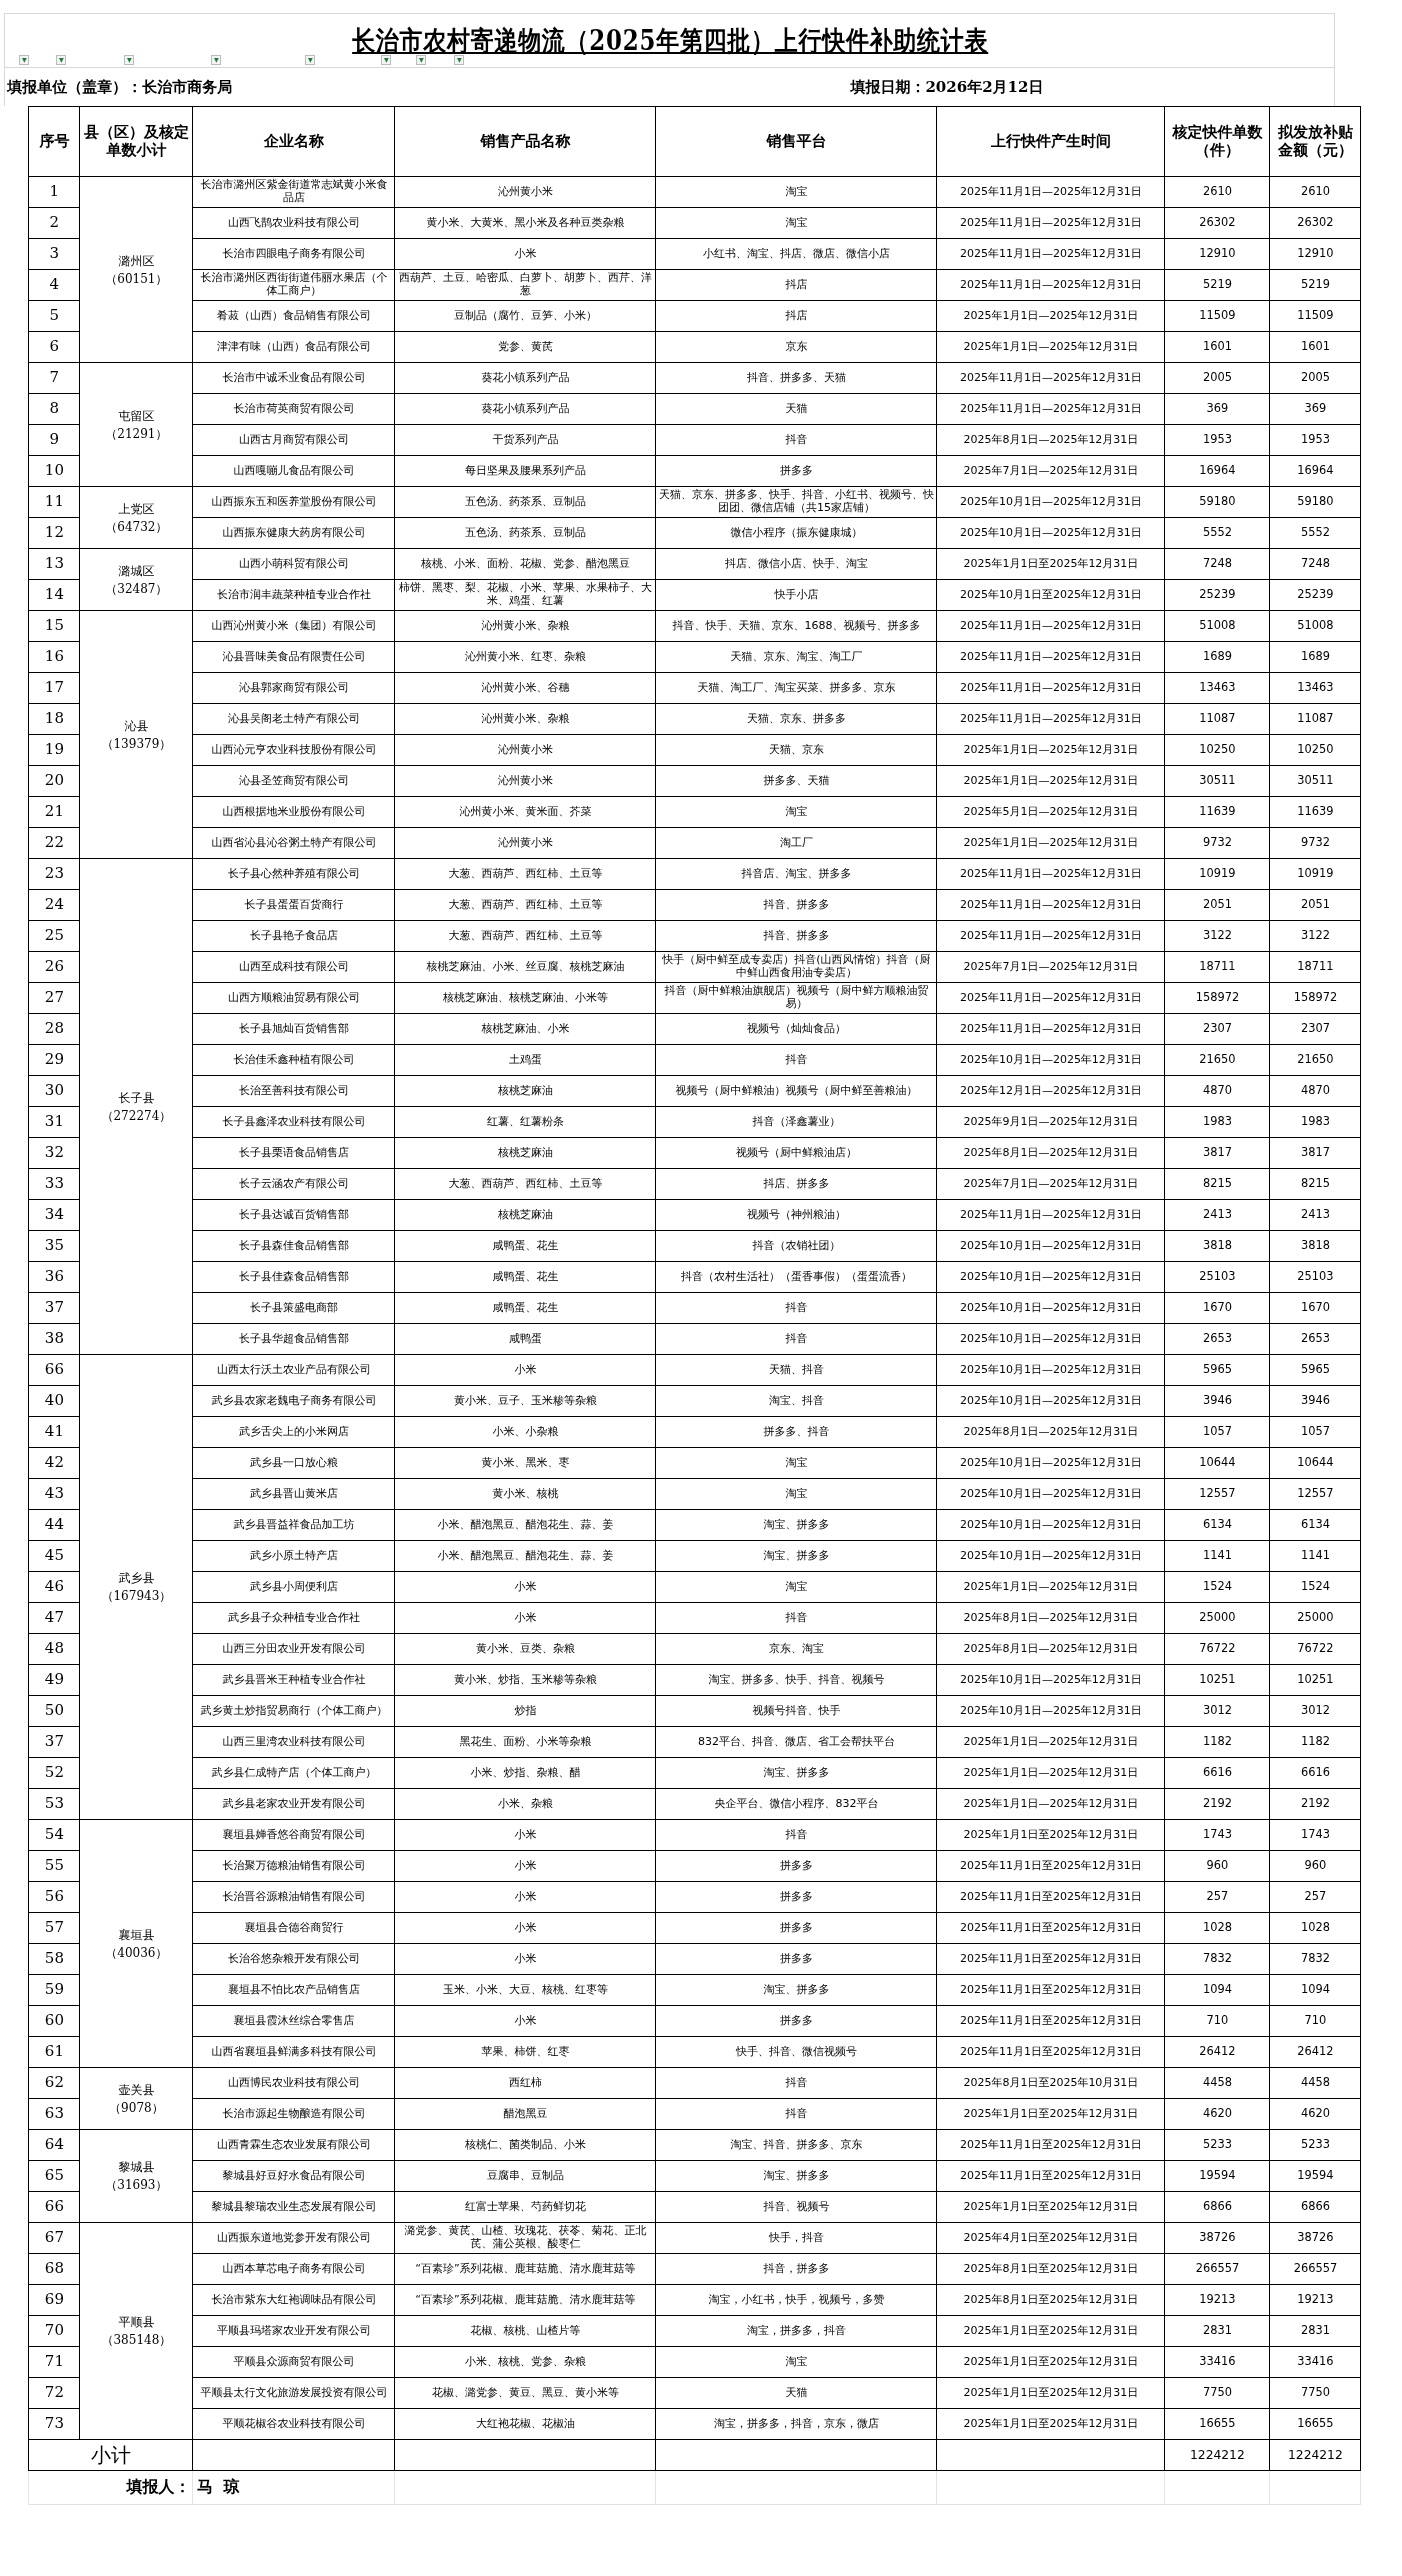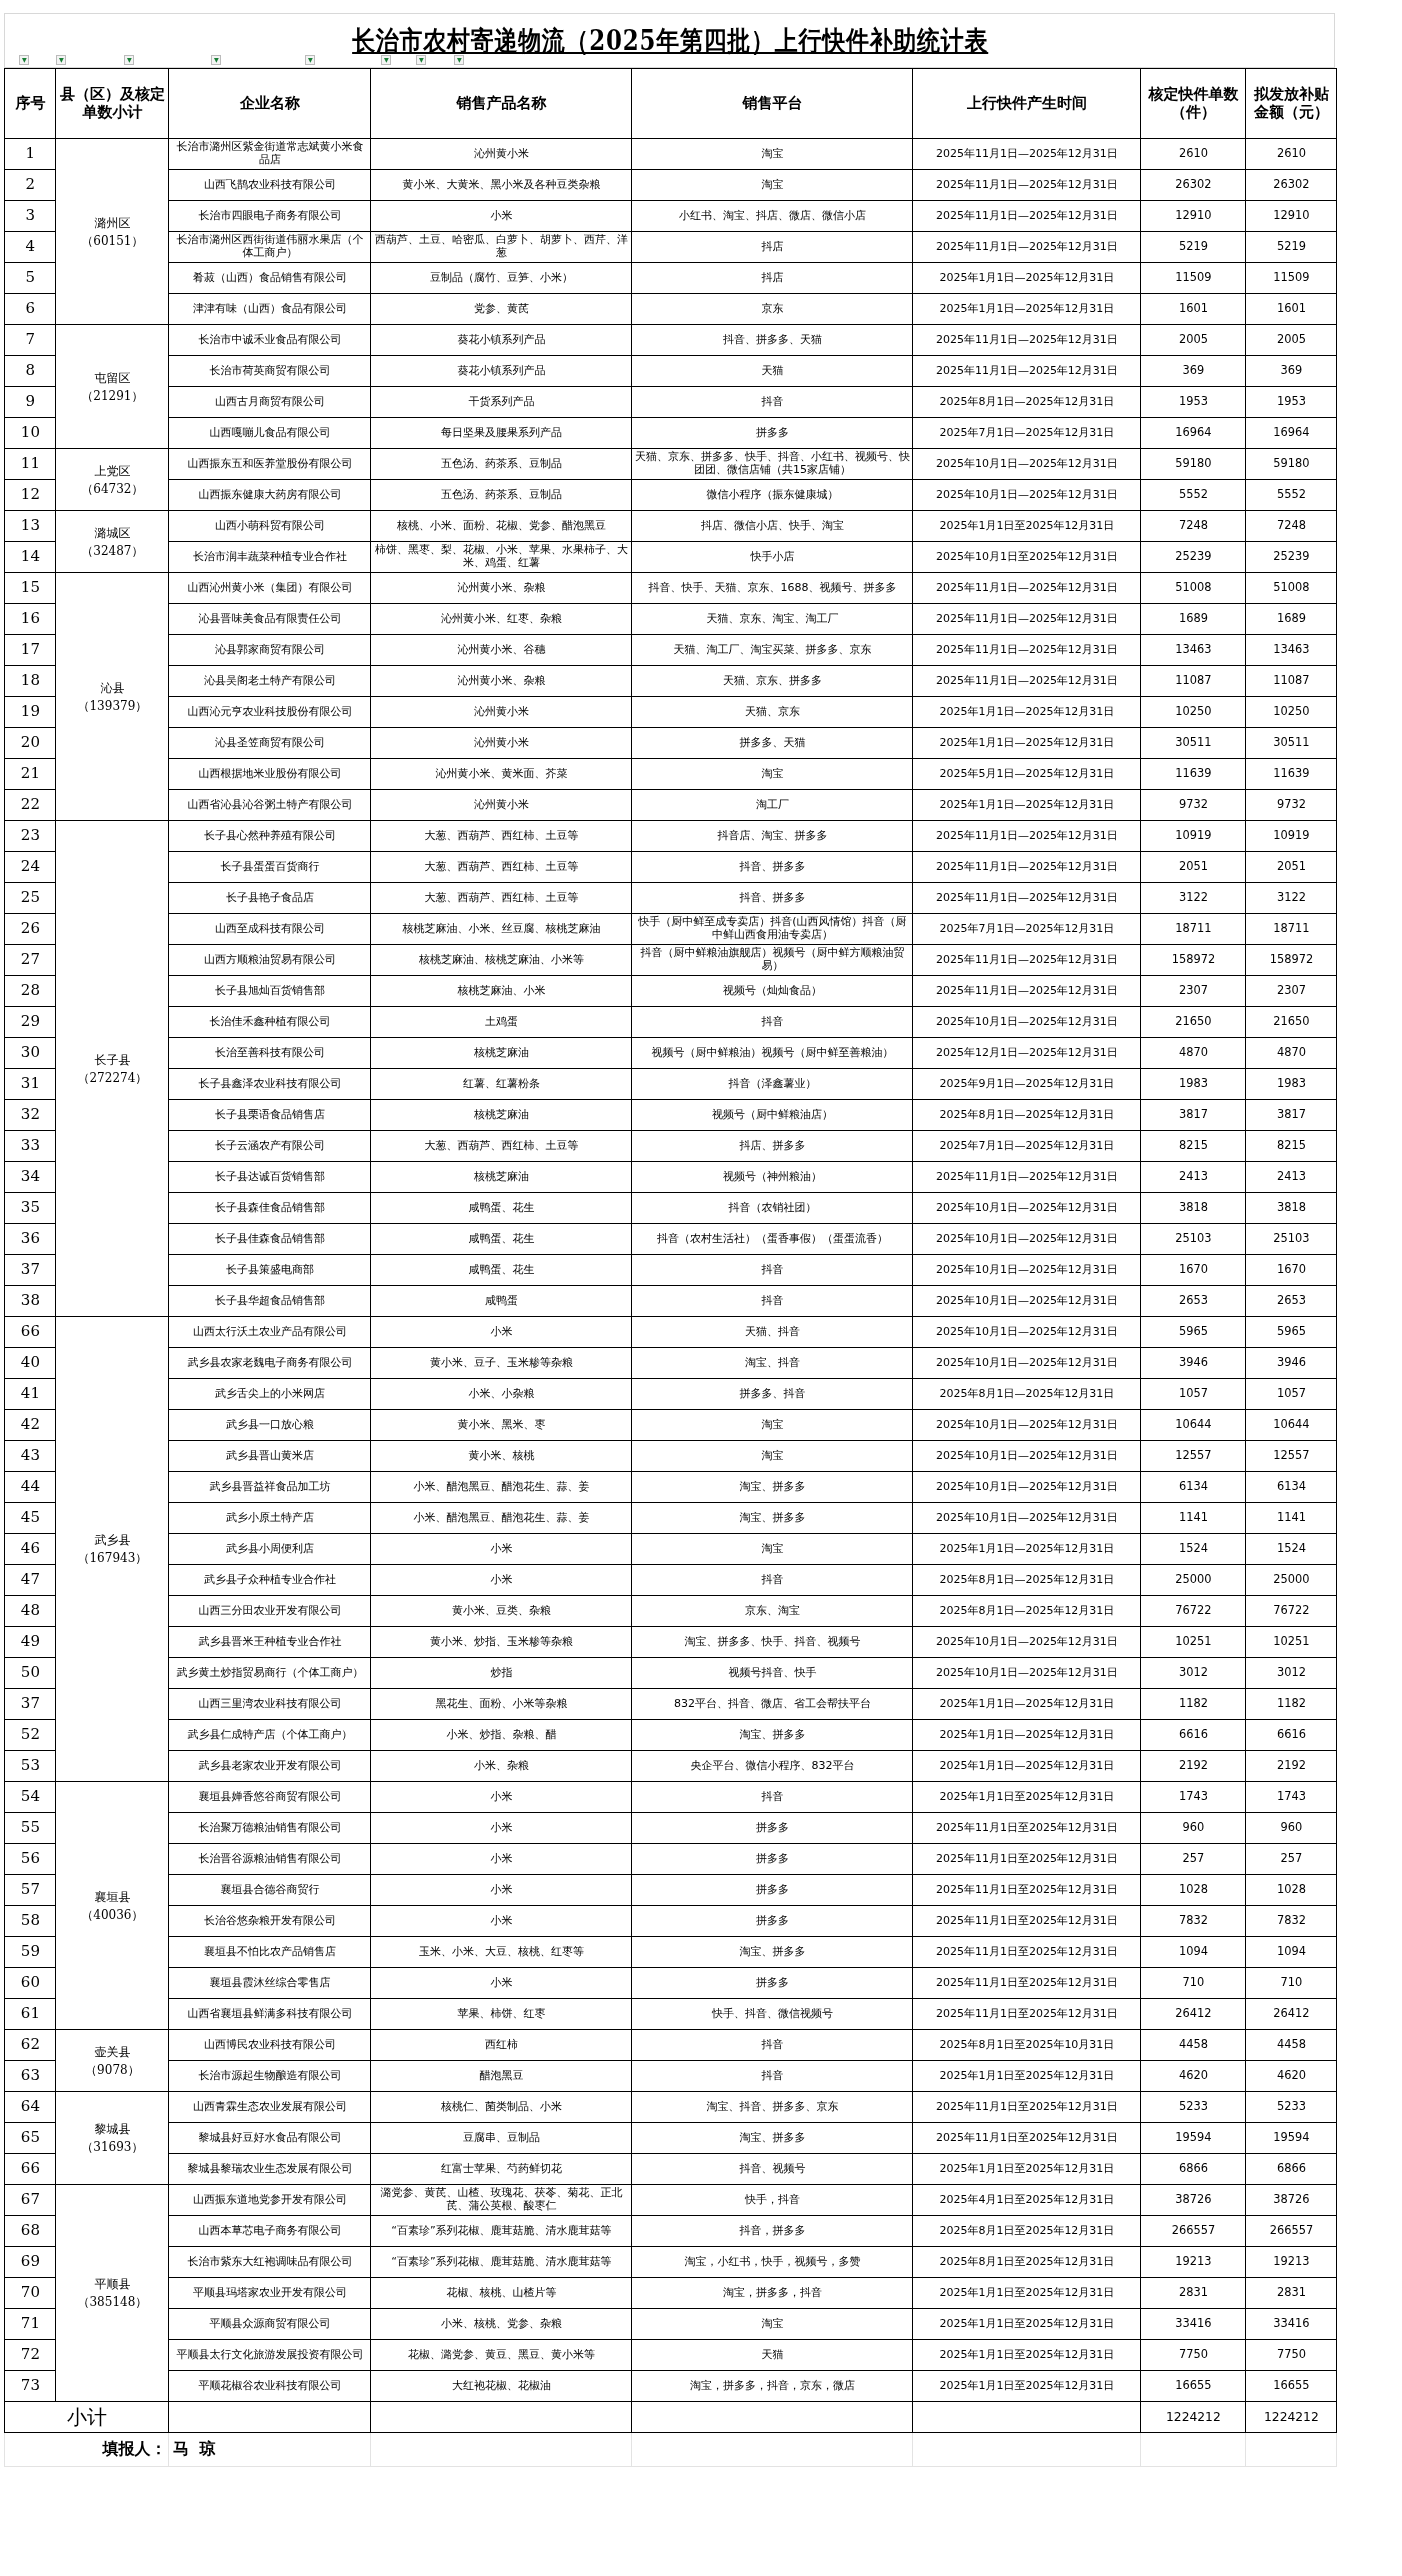--- a/index.html
+++ b/index.html
@@ -4,21 +4,21 @@
 <style>
   html, body { margin:0; padding:0; background:#fff; }
   body { width:1403px; height:2576px; position:relative; font-family:"DejaVu Sans", sans-serif; color:#000; overflow:hidden; }
   .sheet { position:absolute; left:4.4px; top:13px; width:1331px; }
   .title-row { position:relative; height:53px; border:0.9px solid #d8d8d8; border-bottom:0.9px solid #d8d8d8; display:flex; align-items:center; justify-content:center;text-decoration:underline; }
   .title { font-family:"DejaVu Serif", serif; font-size:27px; font-weight:bold; letter-spacing:0.9px; transform:scaleX(0.85); }
   .filter { position:absolute; bottom:1.8px; width:8px; height:8px; border:0.9px solid #bbb; background:#f4f4f4; font-size:6.2px; color:#1a7f37; line-height:8px; text-align:center; }
   .meta-row { display:flex; height:38px; align-items:center; border-left:0.9px solid #d8d8d8; border-right:0.9px solid #d8d8d8; }
   .meta-left { width:369px; padding-left:1.8px; font-family:"DejaVu Serif", serif; font-weight:bold; font-size:15px; }
   .meta-right { margin-left:auto; width:519px; text-align:left; padding-left:17.6px; font-family:"DejaVu Serif", serif; font-weight:bold; font-size:15px; box-sizing:border-box; padding-left:0; }
-  table { border-collapse:collapse; table-layout:fixed; width:1331px; }
+  table { border-collapse:collapse; table-layout:fixed; width:1331px;margin-left:24px; }
   td, th { border:0.9px solid #000; text-align:center; vertical-align:middle; padding:0 1.8px; overflow:hidden; line-height:1.15; }
   thead th { height:69px; font-family:"DejaVu Serif", serif; font-weight:bold; font-size:15px; border-top:1.8px solid #000; }
   tbody td { height:30px; font-size:11px; }
   td.seq { font-family:"DejaVu Serif", serif; font-size:15px; }
   td.county { font-family:"DejaVu Serif", serif; font-size:12px; line-height:1.5; }
   td.num { font-size:11.4px; }
   tr.total td { height:30px; border-top:1.8px solid #000; border-bottom:1.8px solid #000; }
   tr.total td.total-label { font-family:"DejaVu Serif", serif; font-size:20px; }
   tr.total td.num { font-size:12.3px; }
   tr.filler td { height:33px; border:0.9px solid #e3e3e3; border-top:none; }
@@ -33,20 +33,24 @@
     <span class="title">长治市农村寄递物流（2025年第四批）上行快件补助统计表</span>
     <span class="filter" style="left:14px">▼</span>
     <span class="filter" style="left:51px">▼</span>
     <span class="filter" style="left:119px">▼</span>
     <span class="filter" style="left:206px">▼</span>
     <span class="filter" style="left:300px">▼</span>
     <span class="filter" style="left:376px">▼</span>
     <span class="filter" style="left:411px">▼</span>
     <span class="filter" style="left:449px">▼</span>
   </div>
+  <div class="meta-row">
+    <div class="meta-left">填报单位（盖章）：长治市商务局</div>
+    <div class="meta-right" style="padding-left:35px">填报日期：2026年2月12日</div>
+  </div>
 
   <table>
     <colgroup>
       <col style="width:51px">
         <col style="width:113px">
         <col style="width:202px">
         <col style="width:261px">
       <col style="width:281px">
         <col style="width:228px">
         <col style="width:105px">

